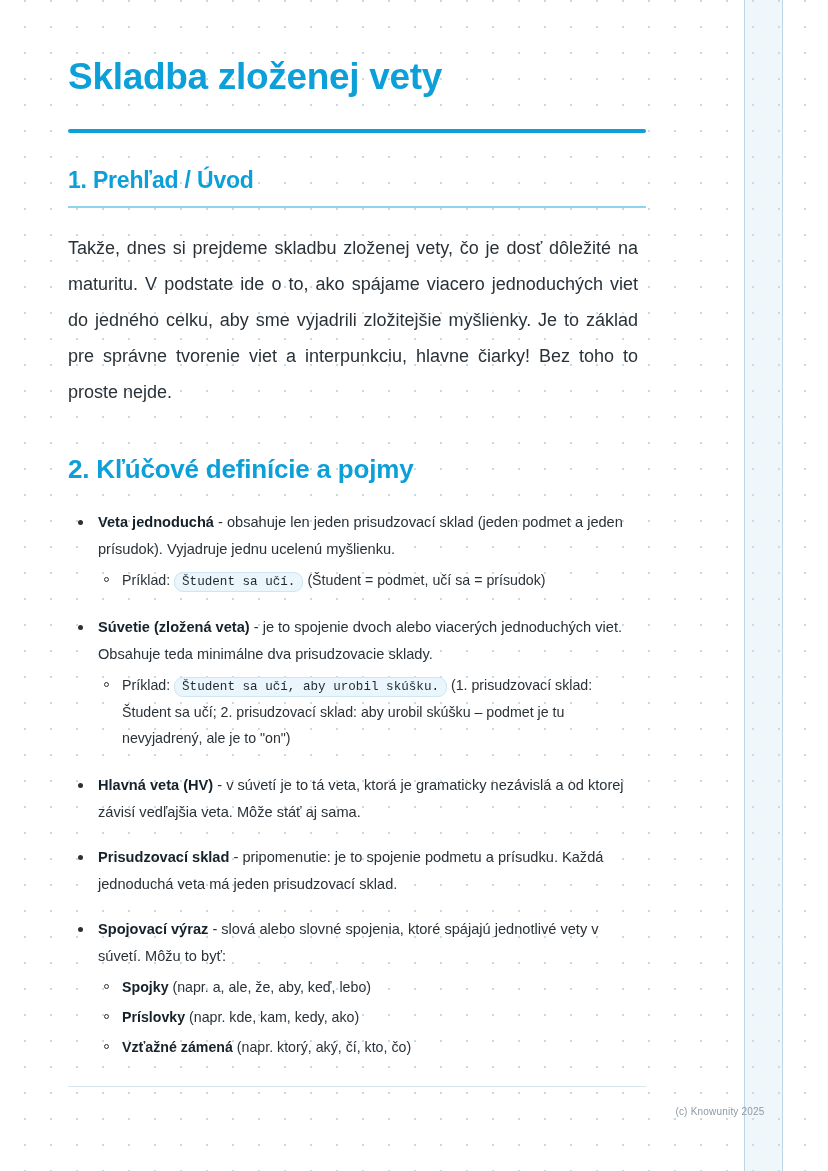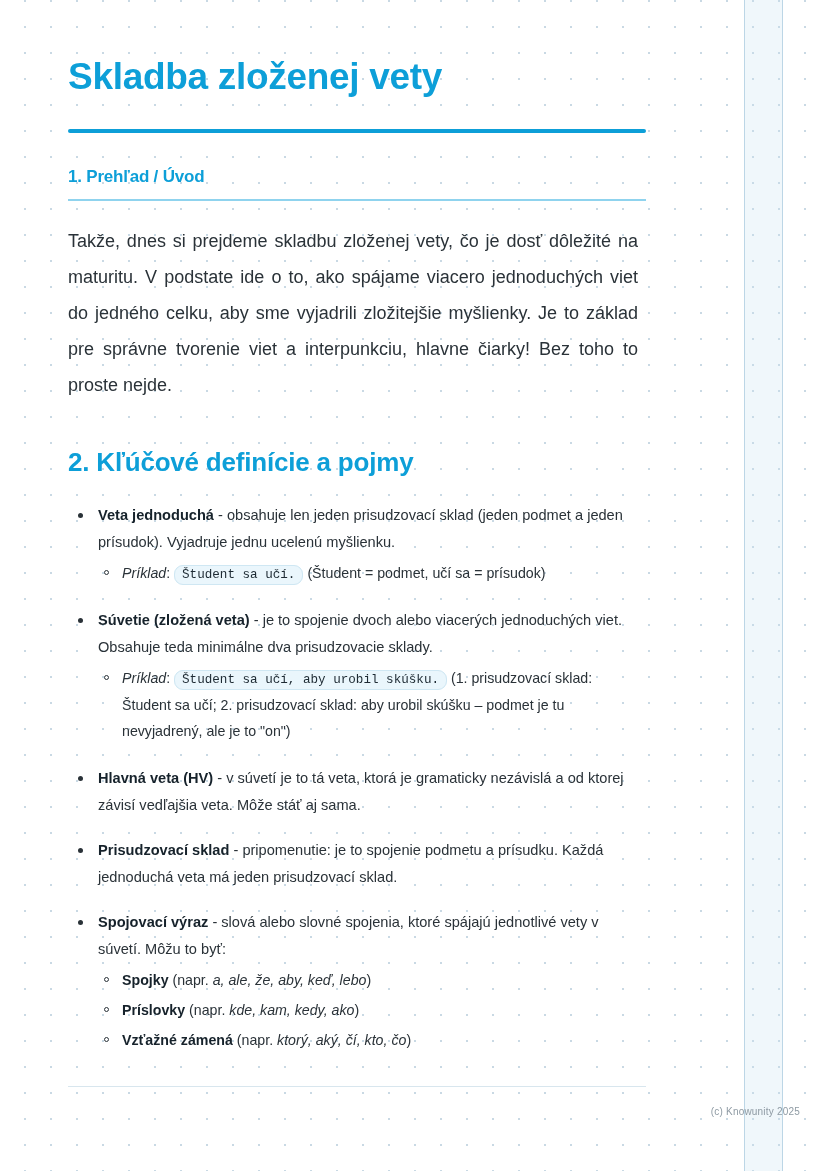--- a/index.html
+++ b/index.html
@@ -64,21 +64,21 @@
   .title-rule {
     margin-top: 30px;
     height: 4px;
     background: #0d9fd8;
     width: 578px;
     border-radius: 2px;
   }
 
   h2.section-title {
     margin: 34px 0 0 0;
-    font-size: 17px;
+    font-size: 23px;
     font-weight: bold;
     color: #0d9fd8;
     letter-spacing: -0.2px;
   }
   h2.section-title.big {
     font-size: 26px;
     margin-top: 44px;
   }
 
   .section-rule {
@@ -117,21 +117,21 @@
     left: 10px;
     top: 11px;
     width: 5px;
     height: 5px;
     border-radius: 50%;
     background: #2a3238;
   }
   ul.main-list > li.tight { margin-bottom: 18px; }
 
   .term { font-weight: bold; color: #16222b; }
-  .italic { font-style: italic; }
+  .italic { }
 
   ul.sub-list {
     list-style: none;
     margin: 4px 0 0 0;
     padding: 0;
   }
   ul.sub-list > li {
     position: relative;
     padding-left: 24px;
     margin-top: 4px;
@@ -170,21 +170,21 @@
     width: 578px;
     height: 1px;
     background: #d8e6ee;
   }
 
   .footer-credit {
     position: absolute;
     left: 640px;
     top: 1106px;
     width: 160px;
-    text-align: right;
+    text-align: center;
     font-size: 10px;
     color: #8e9aa3;
     letter-spacing: 0.2px;
   }
 </style>
 </head>
 <body>
 
 <div class="page">
 

